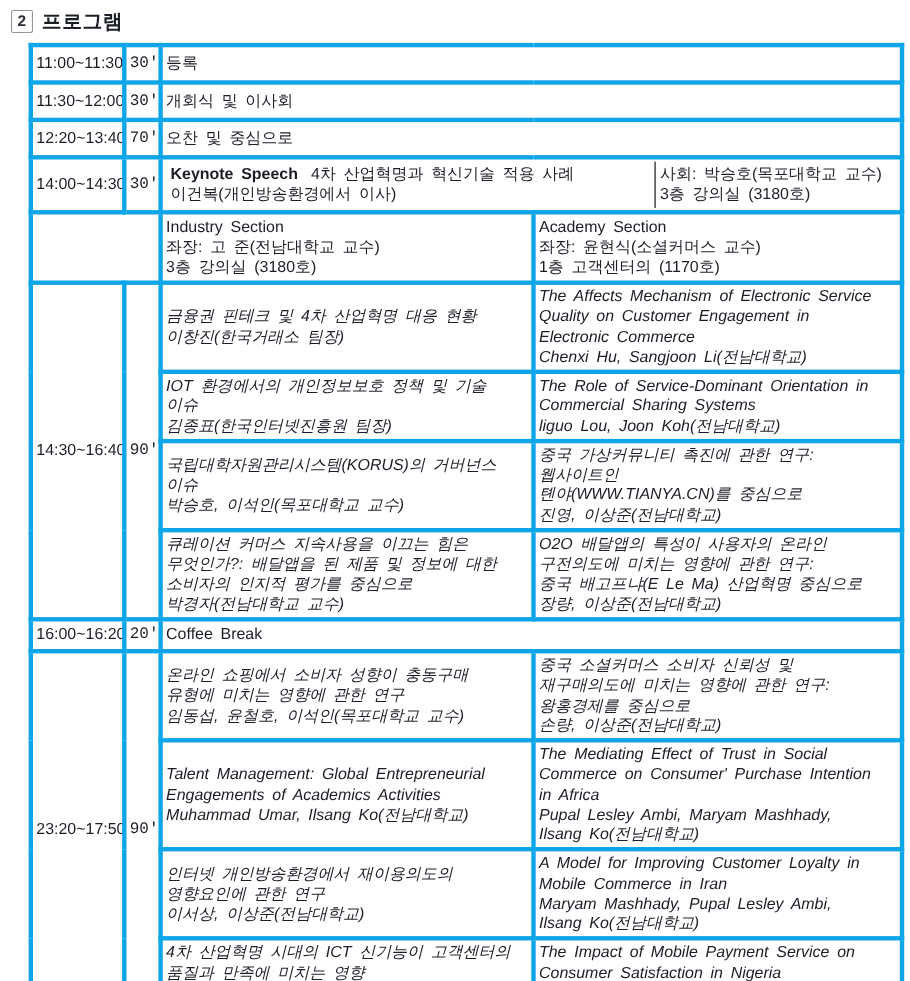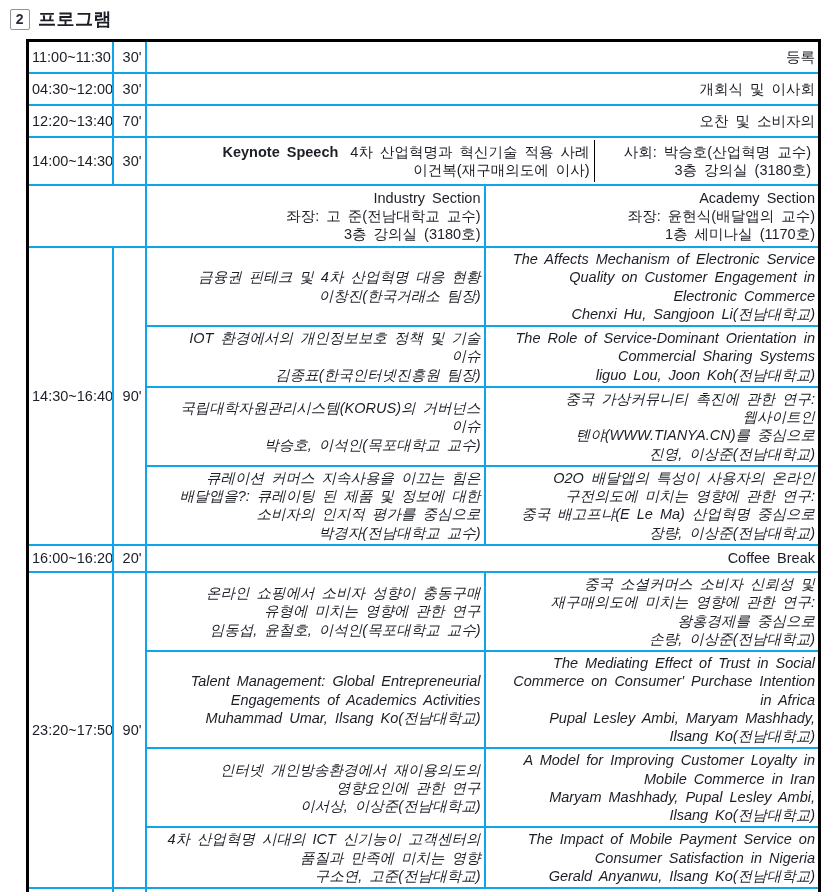--- a/index.html
+++ b/index.html
@@ -40,29 +40,29 @@
   table.program {
     margin-left: 26px;
     width: 792px;
     border-collapse: collapse;
     table-layout: fixed;
     font-size: 14.5px;
     line-height: 1.26;
     border: 3px solid #000;
   }
   table.program td {
-    border: 2px solid #0ea5e9;
-    text-align: right;
+    border: 4px solid #0ea5e9;
+    text-align: left;
     vertical-align: middle;
     padding: 2px 3px;
     word-spacing: 3px;
     overflow: hidden;
   }
   td.time { font-size: 14.5px; letter-spacing: 0px; }
-  td.dur  { padding-left: 1px; padding-right: 1px; }
+  td.dur  { padding-left: 1px; padding-right: 1px; font-family: Liberation Mono, monospace; }
   tr.simple td { height: 26px; }
   tr.coffee td { height: 21px; }
   tr.closing td { height: 24px; }
   td.keynote-cell { padding: 0; height: 42px; }
   .kn-flex { display: flex; width: 100%; height: 100%; align-items: stretch; }
   .kn-left {
     width: 444px;
     display: flex; flex-direction: column; justify-content: center;
     box-sizing: border-box; padding: 2px 4px;
   }
@@ -97,61 +97,61 @@
     </colgroup>
     <tbody>
 
       <tr class="simple">
         <td class="time">11:00~11:30</td>
         <td class="dur">30'</td>
         <td class="label" colspan="2">등록</td>
       </tr>
 
       <tr class="simple">
-        <td class="time">04:30~12:00</td>
+        <td class="time">11:30~12:00</td>
         <td class="dur">30'</td>
         <td class="label" colspan="2">개회식 및 이사회</td>
       </tr>
 
       <tr class="simple">
         <td class="time">12:20~13:40</td>
         <td class="dur">70'</td>
-        <td class="label" colspan="2">오찬 및 소비자의</td>
+        <td class="label" colspan="2">오찬 및 중심으로</td>
       </tr>
 
       <tr>
         <td class="time">14:00~14:30</td>
         <td class="dur">30'</td>
         <td class="keynote-cell" colspan="2">
           <div class="kn-flex">
             <div class="kn-left">
               <div>
                 <span class="kn-title-bold">Keynote Speech</span><span>4차 산업혁명과 혁신기술 적용 사례</span>
               </div>
-              <div>이건복(재구매의도에 이사)</div>
+              <div>이건복(개인방송환경에서 이사)</div>
             </div>
             <div class="kn-right">
-              <div>사회: 박승호(산업혁명 교수)</div>
+              <div>사회: 박승호(목포대학교 교수)</div>
               <div>3층 강의실 (3180호)</div>
             </div>
           </div>
         </td>
       </tr>
 
       <tr>
         <td colspan="2"></td>
         <td class="section-header">
           <div class="bold">Industry Section</div>
           <div>좌장: 고 준(전남대학교 교수)</div>
           <div>3층 강의실 (3180호)</div>
         </td>
         <td class="section-header">
           <div class="bold">Academy Section</div>
-          <div>좌장: 윤현식(배달앱의 교수)</div>
-          <div>1층 세미나실 (1170호)</div>
+          <div>좌장: 윤현식(소셜커머스 교수)</div>
+          <div>1층 고객센터의 (1170호)</div>
         </td>
       </tr>
 
       <tr>
         <td class="time" rowspan="4">14:30~16:40</td>
         <td class="dur" rowspan="4">90'</td>
         <td class="ind-cell session">금융권 핀테크 및 4차 산업혁명 대응 현황
 이창진(한국거래소 팀장)</td>
         <td class="aca-cell session">The Affects Mechanism of Electronic Service
 Quality on Customer Engagement in
@@ -170,21 +170,21 @@
         <td class="ind-cell session">국립대학자원관리시스템(KORUS)의 거버넌스
 이슈
 박승호, 이석인(목포대학교 교수)</td>
         <td class="aca-cell session">중국 가상커뮤니티 촉진에 관한 연구:
 웹사이트인
 톈야(WWW.TIANYA.CN)를 중심으로
 진영, 이상준(전남대학교)</td>
       </tr>
       <tr>
         <td class="ind-cell session">큐레이션 커머스 지속사용을 이끄는 힘은
-배달앱을?: 큐레이팅 된 제품 및 정보에 대한
+무엇인가?: 배달앱을 된 제품 및 정보에 대한
 소비자의 인지적 평가를 중심으로
 박경자(전남대학교 교수)</td>
         <td class="aca-cell session">O2O 배달앱의 특성이 사용자의 온라인
 구전의도에 미치는 영향에 관한 연구:
 중국 배고프냐(E Le Ma) 산업혁명 중심으로
 장량, 이상준(전남대학교)</td>
       </tr>
 
       <tr class="coffee">
         <td class="time">16:00~16:20</td>

